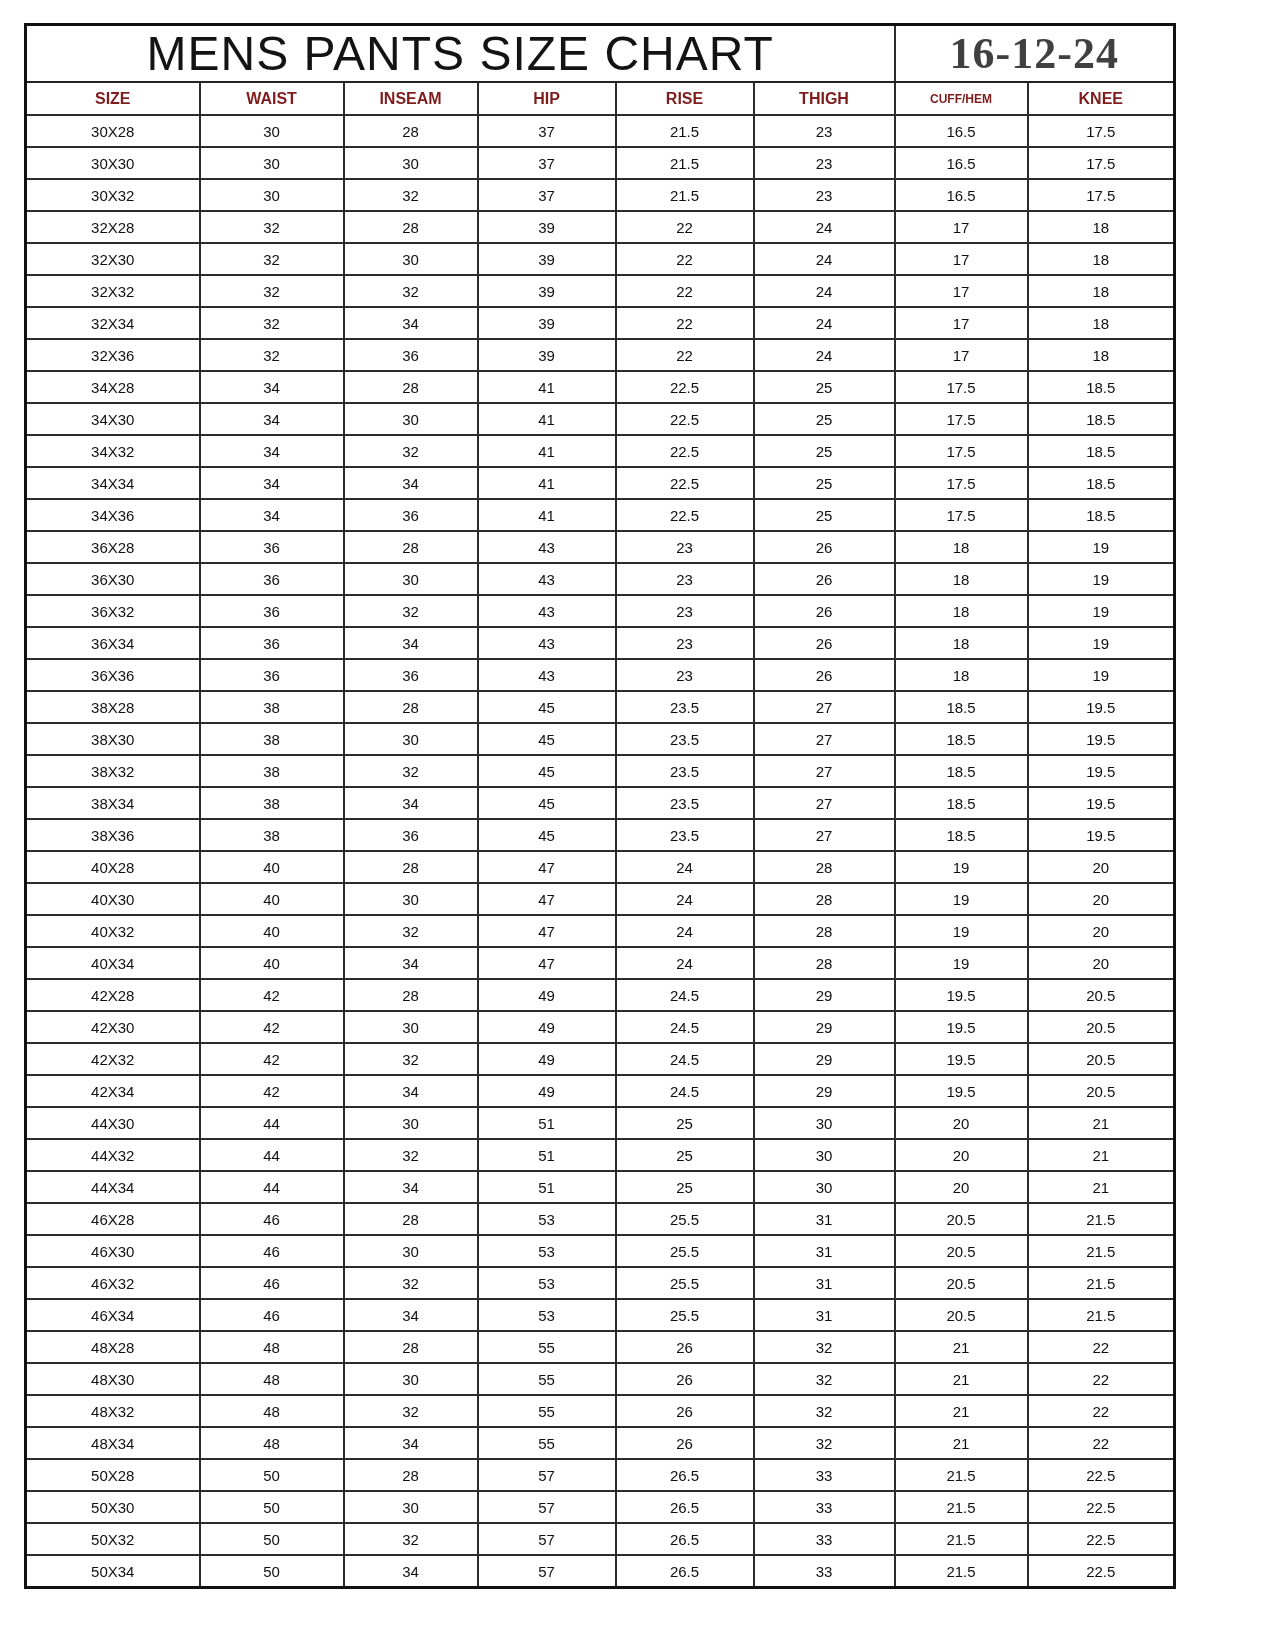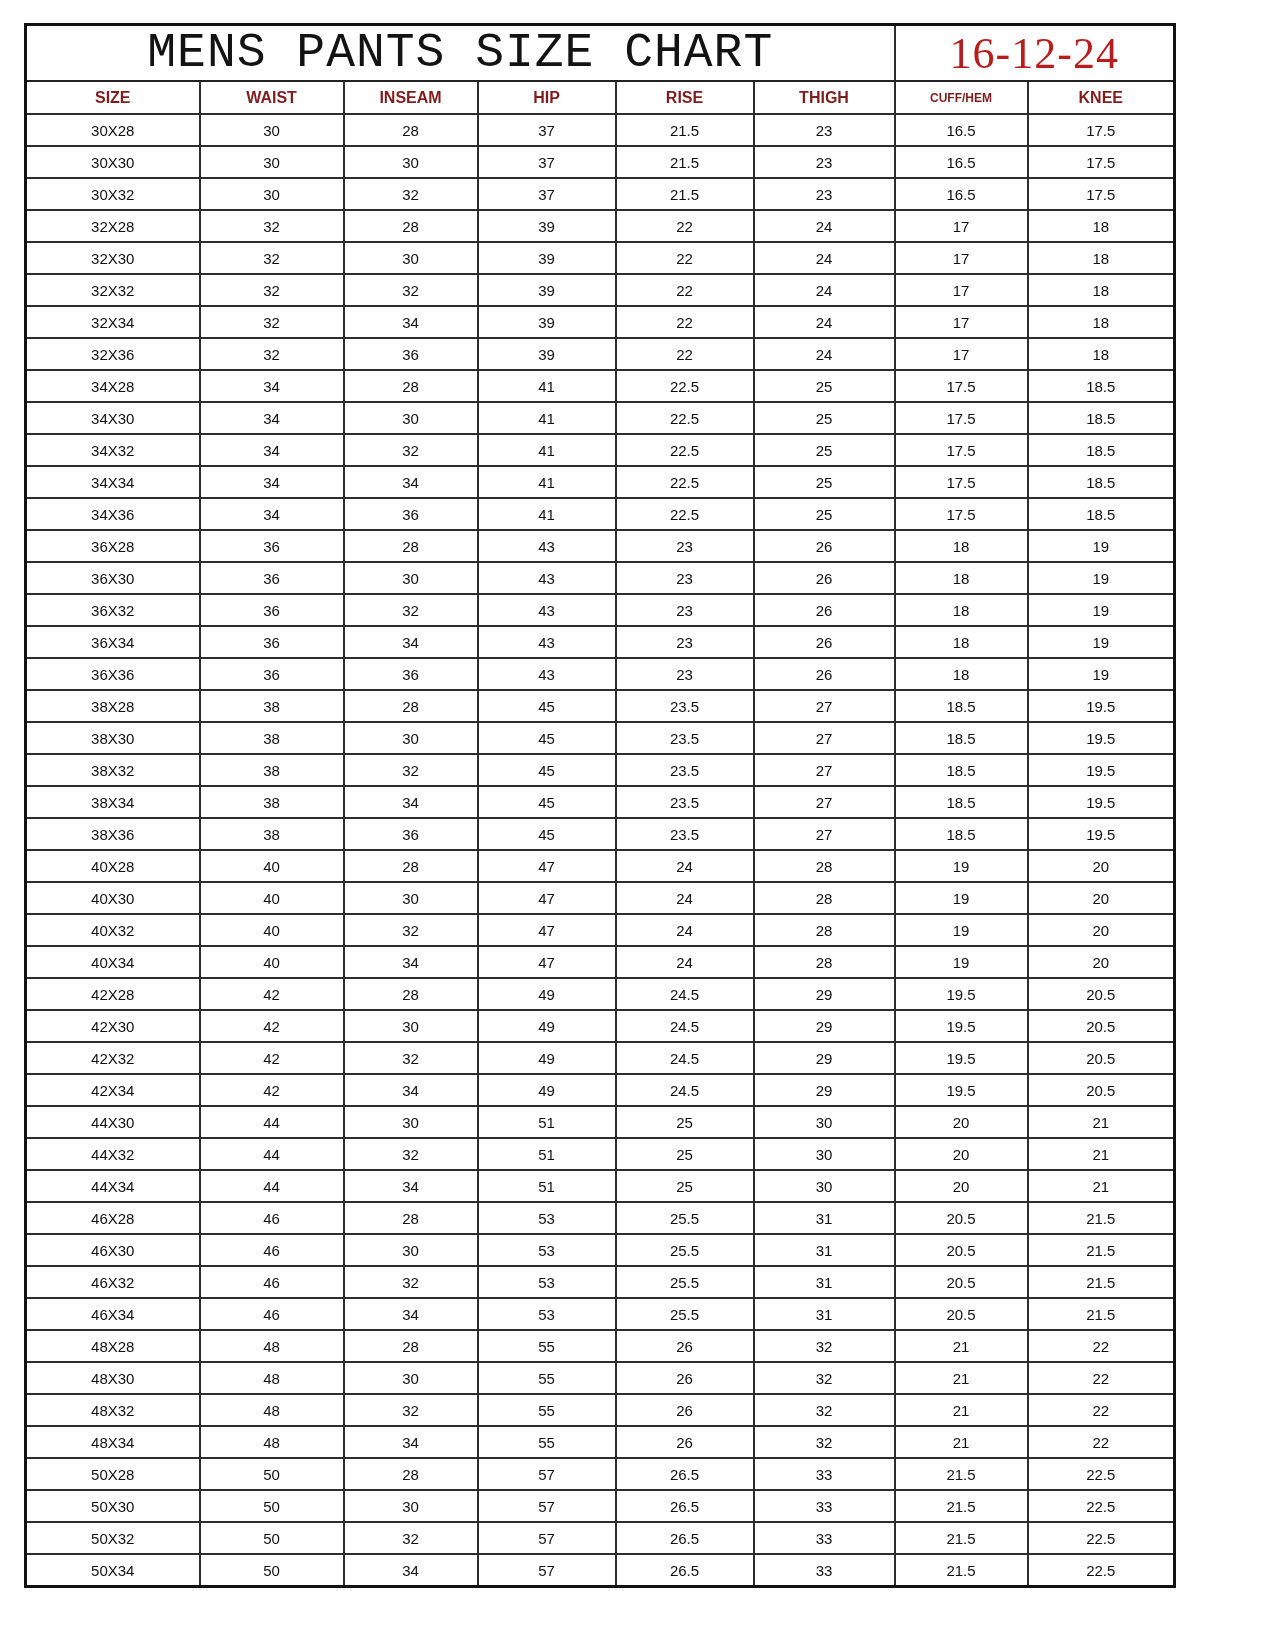--- a/index.html
+++ b/index.html
@@ -37,32 +37,32 @@
     overflow: hidden;
     white-space: nowrap;
     background: #ffffff;
   }
   
   tr.title-row th {
     height: 50px;
     border-bottom: 2px solid #222222;
   }
   th.title-cell {
-    font-family: Liberation Mono, monospace;
+    font-family: Liberation Sans, sans-serif;
     font-weight: normal;
     font-size: 48px;
     letter-spacing: 1px;
     color: #131313;
   }
   th.date-cell {
     font-family: "Liberation Serif", serif;
-    font-weight: normal;
+    font-weight: bold;
     font-size: 44px;
     letter-spacing: 1px;
-    color: #b91c1c;
+    color: #404040;
     margin-left: 12px;
   }
   
   tr.header-row th {
     height: 31px;
     font-size: 16px;
     font-weight: bold;
     color: #7f1d1d;
   }
   tr.header-row th:nth-child(7) {

